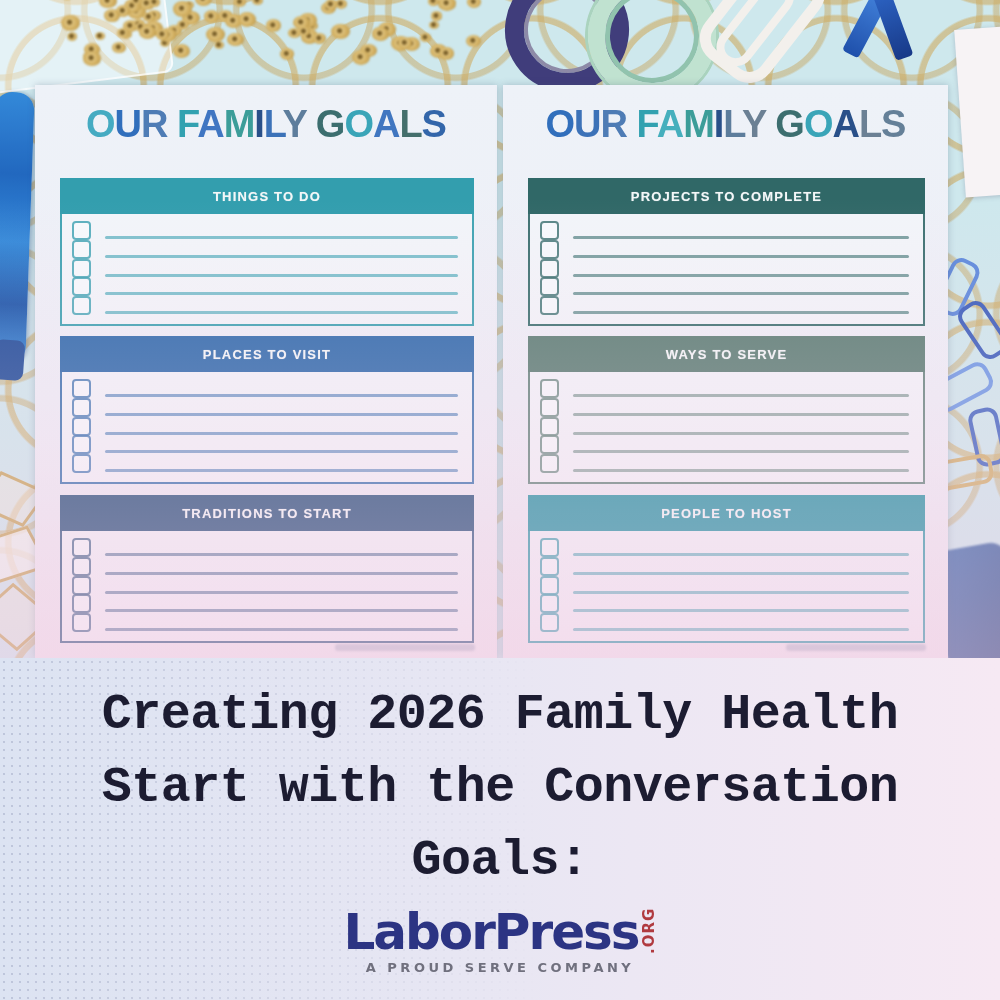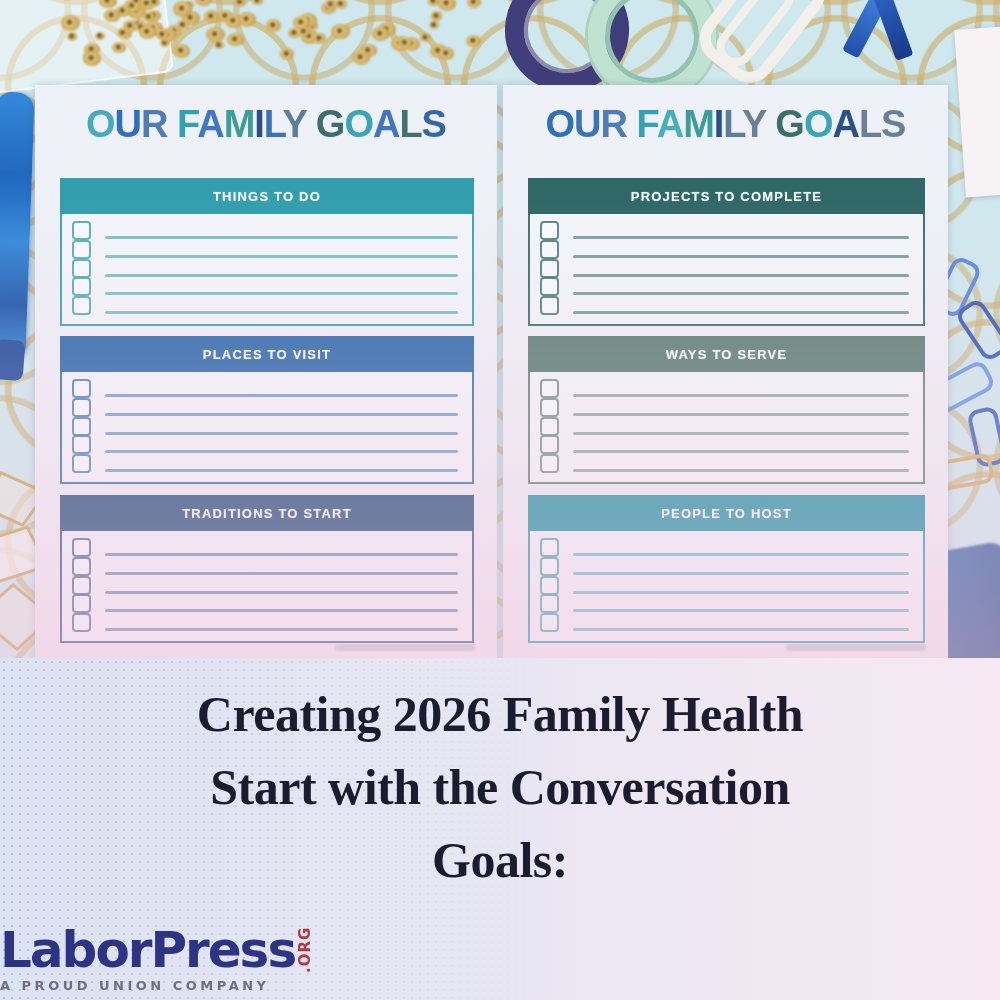--- a/index.html
+++ b/index.html
@@ -92,24 +92,24 @@
   }
   .caption::before{
     content:"";position:absolute;inset:0;
     background-image:radial-gradient(rgba(100,110,150,.25) 1px, transparent 1.4px);
     background-size:8px 8px;
     -webkit-mask-image:linear-gradient(90deg,#000 0%,rgba(0,0,0,.5) 30%,transparent 55%);
     mask-image:linear-gradient(90deg,#000 0%,rgba(0,0,0,.5) 30%,transparent 55%);
   }
   .headline{
     position:relative;margin-top:20px;text-align:center;
-    font-family:Liberation Serif, serif;
+    font-family:Liberation Mono, monospace;
     font-weight:bold;font-size:50px;line-height:73px;letter-spacing:-.5px;
   }
-  .logo{position:relative;margin-top:28px;}
+  .logo{position:relative;margin-top:10px;text-align:center;}
   .logo-main{display:inline-flex;align-items:flex-start;line-height:1;}
   .logo-word{font-family:"DejaVu Sans","Liberation Sans",sans-serif;font-weight:bold;font-size:50px;letter-spacing:-2px;}
   .logo-org{
     writing-mode:vertical-rl;transform:rotate(180deg);
     font-family:"DejaVu Sans","Liberation Sans",sans-serif;font-weight:bold;font-size:15px;letter-spacing:1px;
     margin-left:3px;height:48px;display:inline-block;
   }
   .logo-tag{
     font-family:"DejaVu Sans","Liberation Sans",sans-serif;font-weight:bold;
     font-size:13px;letter-spacing:3.5px;color:#70707e;margin-top:3px;
@@ -408,17 +408,17 @@
     <div class="headline" style="color: rgb(28, 28, 49);">
       <div>Creating 2026 Family Health</div>
       <div>Start with the Conversation</div>
       <div>Goals:</div>
     </div>
     <div class="logo">
       <div class="logo-main">
         <span class="logo-word" style="color: rgb(44, 52, 131);">LaborPress</span>
         <span class="logo-org" style="color: rgb(176, 58, 63);">.ORG</span>
       </div>
-      <div class="logo-tag">A PROUD UNION COMPANY</div>
+      <div class="logo-tag">A PROUD SERVE COMPANY</div>
     </div>
   </div>
 
 </div>
 
 </body></html>

